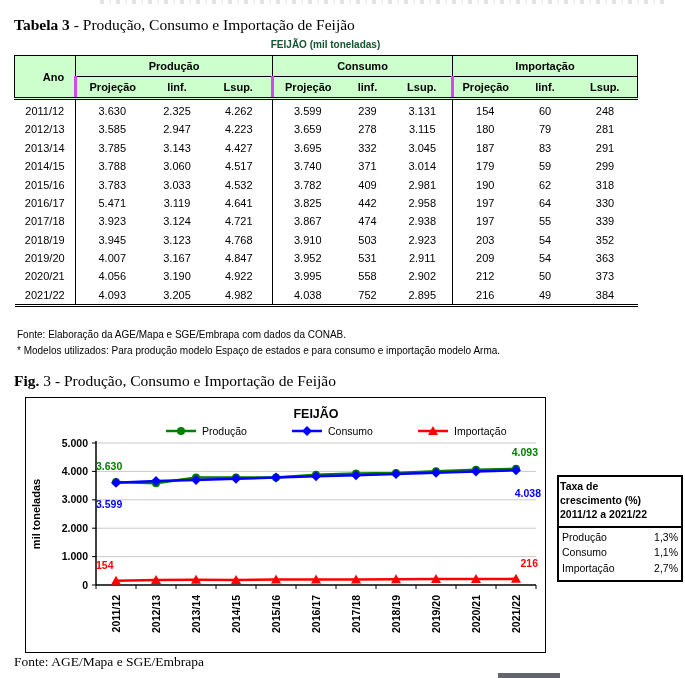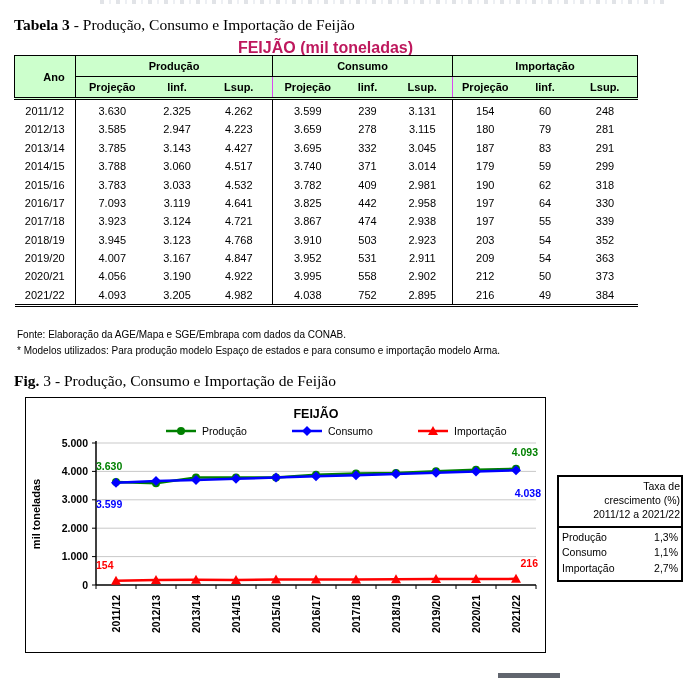--- a/index.html
+++ b/index.html
@@ -11,48 +11,48 @@
     background:repeating-linear-gradient(90deg,#c9cdd4 0 4px,transparent 4px 9px,#dfe3ea 9px 11px,transparent 11px 16px);}
   .crop-bottom{position:absolute;left:498px;top:673px;width:62px;height:5px;background:#3a3f4a;opacity:.8;}
 
   
   .h-serif{position:absolute;left:14px;font-family:"Liberation Serif",serif;font-size:15.5px;color:#000;white-space:nowrap;}
   #tabela-heading{top:16px;}
   #fig-heading{top:372px;}
   .h-serif b{font-weight:bold;}
 
   #table-subtitle{position:absolute;left:14px;top:39px;width:623px;text-align:center;
-    font-weight:bold;font-size:16px;color:#be185d;}
+    font-weight:bold;font-size:10px;color:#14532d;}
 
   
   #feijao-table{position:absolute;left:14px;top:55px;width:623px;border-collapse:collapse;
     font-size:11px;color:#000;table-layout:fixed;}
   #feijao-table th{background:#ccffcc;font-weight:bold;padding:4px 2px;}
   #feijao-table th.ano{border:1px solid #000;border-bottom:3px double #000;padding-left:20px;}
   #feijao-table th.group{border:1px solid #000;}
   #feijao-table th.sub{border-bottom:3px double #000;border-top:none;}
-  #feijao-table th.sub.gb{border-left:1px solid #d946ef;}
+  #feijao-table th.sub.gb{border-left:3px solid #d946ef;}
   #feijao-table th.sub.ge{border-right:1px solid #000;}
   #feijao-table td{text-align:center;padding:3.2px 0;}
   #feijao-table tbody tr:first-child td{padding-top:5px;}
   #feijao-table td.sep{border-left:1px solid #000;}
   #feijao-table tbody tr:last-child td{border-bottom:3px double #000;}
   #feijao-table th,#feijao-table td{text-align:center;}
 
   .fonte-small{position:absolute;left:17px;font-size:10px;color:#000;white-space:nowrap;}
   #fonte-table{top:329px;}
   #nota-table{top:345px;}
 
   
   #chart-frame{position:absolute;left:25px;top:397px;width:519px;height:254px;border:1px solid #000;background:#fff;}
   #chart-frame svg{display:block;}
 
   
   #growth-box{position:absolute;left:557px;top:475px;width:122px;border:2px solid #000;background:#fff;font-size:10.5px;}
-  #growth-box .gb-title{border-bottom:2px solid #000;font-weight:normal;text-align:right;padding:3px 1px 4px 1px;line-height:1.32;}
+  #growth-box .gb-title{border-bottom:2px solid #000;font-weight:bold;text-align:left;padding:3px 1px 4px 1px;line-height:1.32;}
   #growth-box .gb-rows{padding:2px 3px 3px 3px;}
   #growth-box .gb-row{display:flex;justify-content:space-between;line-height:1.5;}
 
   #fonte-fig{position:absolute;left:14px;top:654px;font-family:"Liberation Serif",serif;font-size:13.5px;color:#000;}
 </style>
 </head>
 <body>
 
 <div id="page">
 
@@ -150,21 +150,21 @@
           <td>4.532</td>
           <td class="sep">3.782</td>
           <td>409</td>
           <td>2.981</td>
           <td class="sep">190</td>
           <td>62</td>
           <td>318</td>
         </tr>
         <tr>
           <td>2016/17</td>
-          <td class="sep">7.093</td>
+          <td class="sep">5.471</td>
           <td>3.119</td>
           <td>4.641</td>
           <td class="sep">3.825</td>
           <td>442</td>
           <td>2.958</td>
           <td class="sep">197</td>
           <td>64</td>
           <td>330</td>
         </tr>
         <tr>
@@ -350,15 +350,16 @@
           <span>Consumo</span>
           <span>1,1%</span>
         </div>
         <div class="gb-row">
           <span>Importação</span>
           <span>2,7%</span>
         </div>
       </div>
   </div>
 
+  <div id="fonte-fig">Fonte: AGE/Mapa e SGE/Embrapa</div>
 
   <div class="crop-bottom"></div>
 </div>
 
 </body></html>

